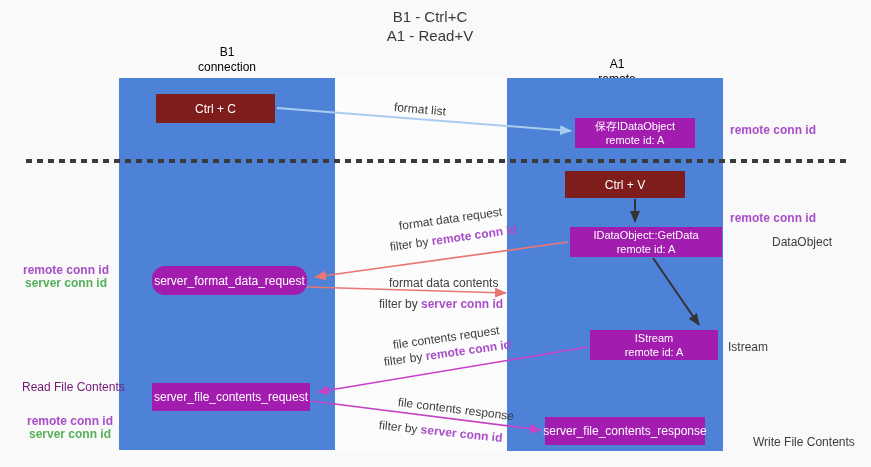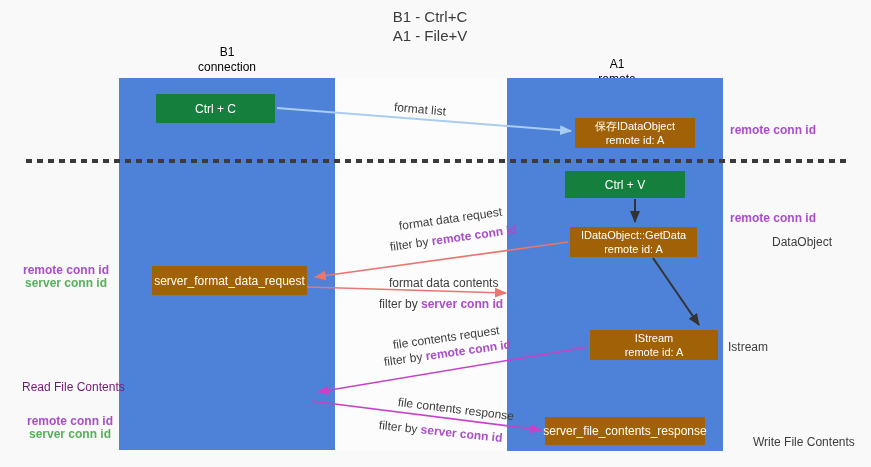--- a/index.html
+++ b/index.html
@@ -17,31 +17,31 @@
   .mid-strip { position:absolute; left:335px; top:78px; width:172px; height:373px; background:#fcfcfc; }
   .lane { position:absolute; top:78px; width:216px; background:#4d82d8; }
   .lane-left  { left:119px; height:372px; }
   .lane-right { left:507px; height:373px; }
 
   .dashed-line { position:absolute; left:26px; top:159px; width:820px; height:4px;
     background:repeating-linear-gradient(to right, #3b3b3b 0 6px, transparent 6px 11px); }
 
   .box { position:absolute; display:flex; flex-direction:column; justify-content:center;
          align-items:center; color:#ffffff; text-align:center; box-sizing:border-box; }
-  .box-green  { background:#15803d; font-size:12px; }
-  .box-orange { background:#a16207; }
+  .box-green  { background:#7f1d1d; font-size:12px; }
+  .box-orange { background:#a21caf; }
   .two-line { font-size:11px; line-height:14px; }
   .one-line { font-size:12px; }
 
   #box-ctrl-c   { left:156px; top:94px;  width:119px; height:29px; }
   #box-ctrl-v   { left:565px; top:171px; width:120px; height:27px; }
   #box-save-obj { left:575px; top:118px; width:120px; height:30px; }
-  #box-getdata  { left:570px; top:227px; width:127px; height:30px;justify-content:center; }
+  #box-getdata  { left:570px; top:227px; width:152px; height:30px;justify-content:center; }
   #box-istream  { left:590px; top:330px; width:128px; height:30px; }
-  #box-fmt-req  { left:152px; top:266px; width:155px; height:29px; }
+  #box-fmt-req  { left:152px; top:266px; width:155px; height:29px;border-radius:13px; }
   #box-fmt-resp { left:510px; top:279px; width:156px; height:29px; }
   #box-file-req { left:152px; top:383px; width:158px; height:28px; }
   #box-file-resp{ left:545px; top:417px; width:160px; height:28px; }
 
   .lbl { position:absolute; font-size:12px; color:#3d3d3d; white-space:nowrap; }
   .purple { color:#a94ec8; font-weight:bold; }
   .green  { color:#55b05a; font-weight:bold; }
 
   .side-block { position:absolute; text-align:center; font-size:12px; line-height:13px; white-space:nowrap; }
   #left-block-format { left:20px; top:264px; width:92px; }
@@ -67,21 +67,21 @@
 
   svg.arrows { position:absolute; left:0; top:0; pointer-events:none; }
 </style>
 </head>
 <body>
 
 <div class="canvas">
 
   <div class="title">
     <div>B1 - Ctrl+C</div>
-    <div>A1 - File+V</div>
+    <div>A1 - Read+V</div>
   </div>
 
   <div class="lane-header hdr-left">
     <div>B1</div>
     <div>connection</div>
   </div>
   <div class="lane-header hdr-right">
     <div>A1</div>
     <div>remote</div>
   </div>
@@ -132,20 +132,23 @@
     <span>remote id: A</span>
   </div>
   <div id="box-istream" class="box box-orange two-line">
     <span>IStream</span>
     <span>remote id: A</span>
   </div>
 
   <div id="box-fmt-req" class="box box-orange one-line">
     <span>server_format_data_request</span>
   </div>
+  <div id="box-file-req" class="box box-orange one-line">
+    <span>server_file_contents_request</span>
+  </div>
   <div id="box-file-resp" class="box box-orange one-line">
     <span>server_file_contents_response</span>
   </div>
 
   <div id="lbl-remote-top" class="lbl purple">remote conn id</div>
   <div id="lbl-remote-mid" class="lbl purple">remote conn id</div>
   <div id="lbl-dataobject" class="lbl">DataObject</div>
   <div id="lbl-istream" class="lbl">Istream</div>
   <div id="lbl-write-file" class="lbl">Write File Contents</div>
 

